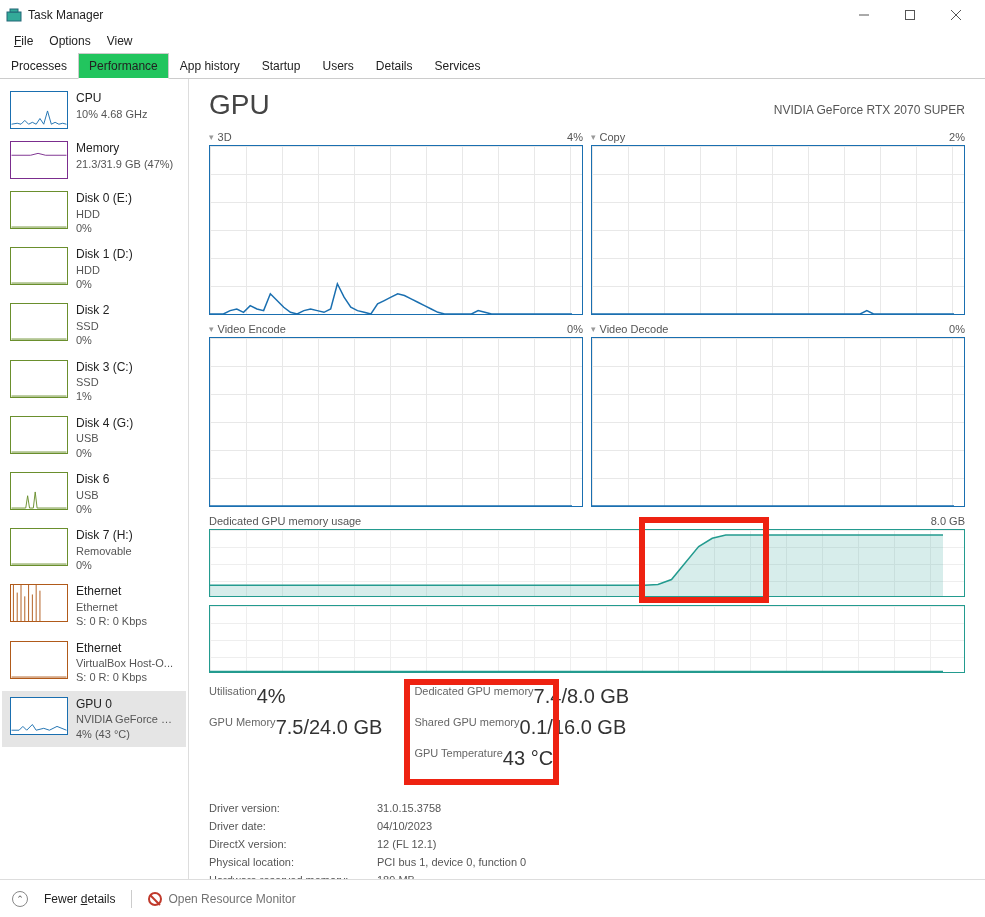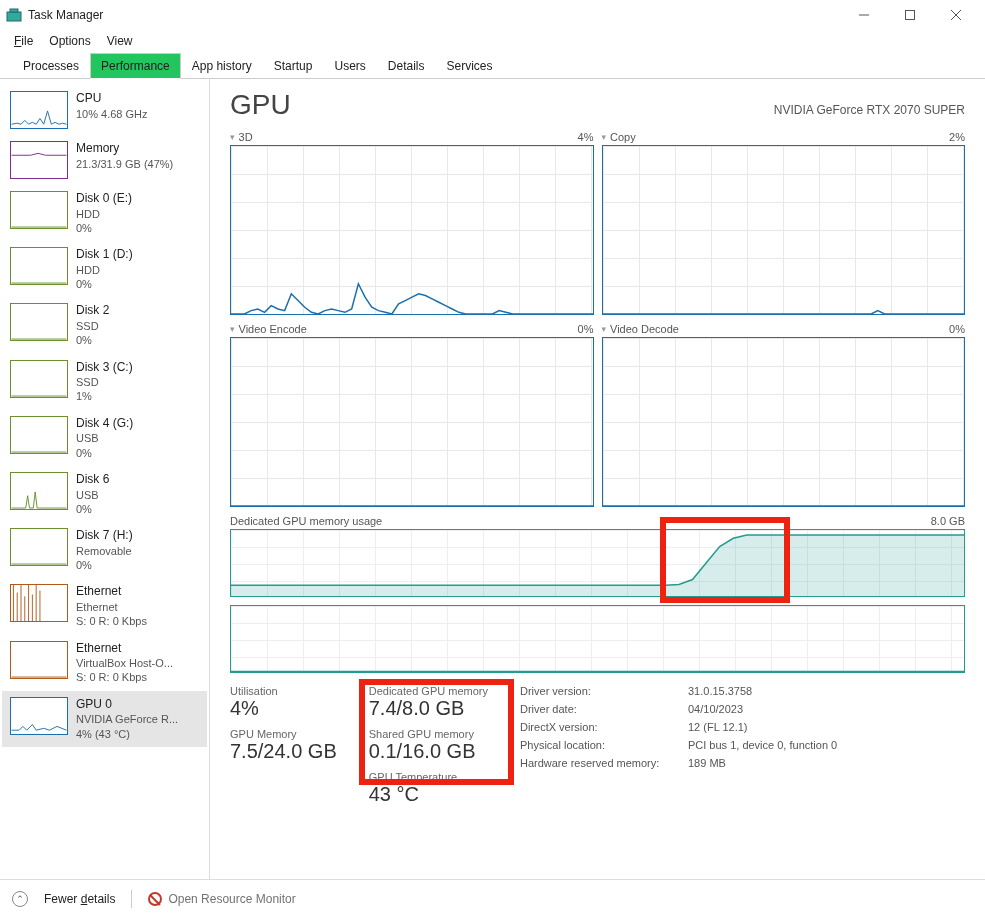--- a/index.html
+++ b/index.html
@@ -5,25 +5,25 @@
 * { box-sizing: border-box; margin: 0; padding: 0; font-family: "Segoe UI", Tahoma, sans-serif; }
 body { background: #fff; width: 985px; height: 917px; display: flex; flex-direction: column; font-size: 12px; color: #222; overflow: hidden; }
 .titlebar { height: 30px; display: flex; align-items: center; padding: 0 6px; }
 .titlebar-icon { width: 16px; height: 16px; margin-right: 6px; }
 .titlebar-title { font-size: 12px; flex: 1; }
 .win-controls { display: flex; }
 .win-btn { width: 46px; height: 30px; display: flex; align-items: center; justify-content: center; color: #666; }
 .menubar { height: 22px; display: flex; align-items: center; padding: 0 8px; gap: 4px; }
 .menu-item { padding: 2px 6px; font-size: 12px; }
 .menu-item u { text-decoration: underline; }
-.tabbar { display: flex; border-bottom: 1px solid #ccc; padding-left: 12px; }
+.tabbar { display: flex; border-bottom: 1px solid #ccc; padding-left: 0; }
 .tab { padding: 5px 10px; font-size: 12px; border: 1px solid transparent; position: relative; top: 1px; }
 .tab.active { background: #22c55e; border: 1px solid #ccc; border-bottom: 1px solid #fff; }
 .content { flex: 1; display: flex; overflow: hidden; }
-.sidebar { width: 210px; border-right: 1px solid #ddd; padding: 6px 2px; overflow-y: auto; }
+.sidebar { width: 189px; border-right: 1px solid #ddd; padding: 6px 2px; overflow-y: auto; }
 .side-item { display: flex; align-items: flex-start; padding: 6px 8px; gap: 8px; cursor: default; }
 .side-item.selected { background: #e5e5e5; }
 .thumb { width: 58px; height: 38px; border: 1px solid; flex-shrink: 0; position: relative; overflow: hidden; background: #fff; }
 .thumb svg { width: 100%; height: 100%; }
 .side-labels { display: flex; flex-direction: column; font-size: 12px; line-height: 1.3; overflow: hidden; }
 .side-name { color: #222; }
 .side-sub { color: #555; font-size: 11px; white-space: nowrap; overflow: hidden; text-overflow: ellipsis; max-width: 120px; }
 .main { flex: 1; padding: 10px 20px; overflow-y: auto; }
 .main-head { display: flex; justify-content: space-between; align-items: baseline; margin-bottom: 10px; }
 .main-title { font-size: 28px; font-weight: 400; color: #444; }
@@ -36,21 +36,21 @@
 .chart-area { border: 1px solid #1a6fb0; height: 170px; position: relative; background-image: linear-gradient(to right, #e8e8e8 1px, transparent 1px), linear-gradient(to bottom, #e8e8e8 1px, transparent 1px); background-size: 36px 28px; overflow: hidden; }
 .chart-area.tall { height: 170px; }
 .full-chart { margin-bottom: 8px; }
 .full-head { display: flex; font-size: 11px; color: #555; margin-bottom: 2px; }
 .full-head .fill { flex: 1; }
 .full-area { border: 1px solid #239b8f; height: 68px; position: relative; background-image: linear-gradient(to right, #eee 1px, transparent 1px), linear-gradient(to bottom, #eee 1px, transparent 1px); background-size: 36px 17px; overflow: hidden; }
 .full-area.shared { border-color: #239b8f; }
 .red-box { position: absolute; border: 6px solid #e21; pointer-events: none; }
 .stats { display: flex; gap: 32px; margin-top: 12px; flex-wrap: wrap; }
 .stat-col { display: flex; flex-direction: column; gap: 8px; }
-.stat { display: flex; flex-direction: column; }
+.stat { display: flex; flex-direction: row; }
 .stat-label { font-size: 11px; color: #666; }
 .stat-value { font-size: 20px; color: #333; }
 .meta-grid { display: grid; grid-template-columns: 150px auto; row-gap: 6px; column-gap: 18px; font-size: 11px; color: #555; align-content: start; }
 .footer { height: 38px; border-top: 1px solid #ddd; display: flex; align-items: center; padding: 0 12px; gap: 16px; font-size: 12px; }
 .footer .sep { width: 1px; height: 18px; background: #ccc; }
 .footer .link { color: #737373; display: flex; align-items: flex-start; gap: 6px; }
 .chev-circle { width: 16px; height: 16px; border: 1px solid #888; border-radius: 50%; display: inline-flex; align-items: center; justify-content: center; font-size: 9px; color: #555; }
 .forbid { width: 14px; height: 14px; border: 2px solid #c0392b; border-radius: 50%; position: relative; display: inline-block; }
 .forbid::after { content:""; position:absolute; width: 14px; height: 2px; background:#c0392b; top: 5px; left: -2px; transform: rotate(45deg); }
 </style>

